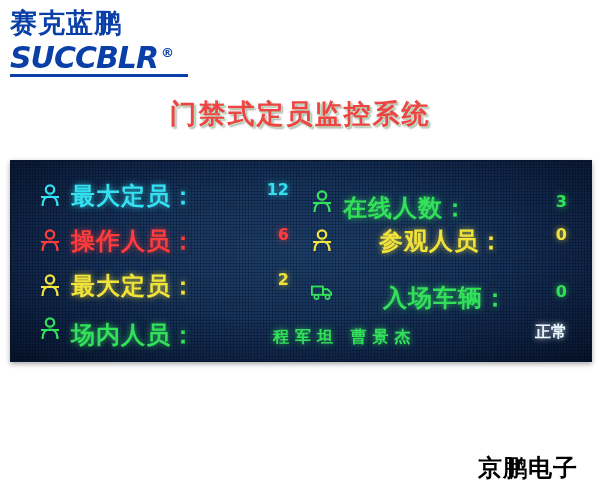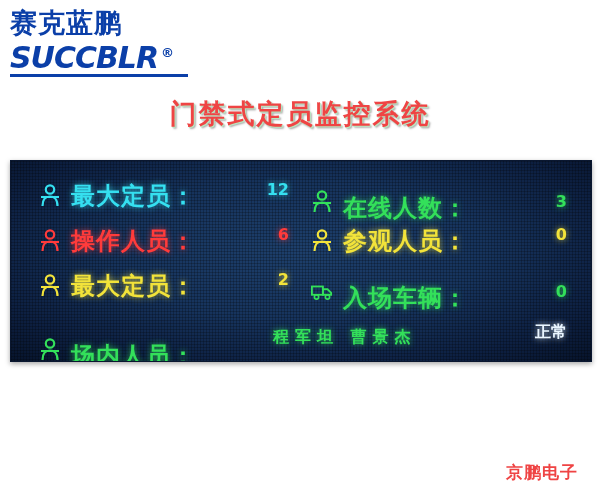--- a/index.html
+++ b/index.html
@@ -146,22 +146,22 @@
     right: 24px;
   }
 
   
   #footer-brand {
     position: absolute;
     right: 22px;
     bottom: 16px;
     font-family: "DejaVu Sans", sans-serif;
     font-weight: bold;
-    font-size: 17px;
-    color: #ef4444;
+    font-size: 24px;
+    color: #000000;
     letter-spacing: 1px;
   }
 </style>
 </head>
 <body>
 
 <div id="logo-block">
   <div id="logo-cn">赛克蓝鹏</div>
   <div id="logo-latin">
     <span>SUCCBLR</span><span class="reg">®</span>
@@ -220,21 +220,21 @@
                   <path d="M1 13 L19 13" stroke="#ff3b3b" stroke-width="2"></path>
                 </svg>
             </span>
             <span class="lbl c-red">操作人员：</span>
           </div>
           <div class="cell-value c-red val" style="top:9px;right:0;position:absolute;">6</div>
         </div>
       </div>
       <div class="col-right">
         <div class="rowline" style="height:45px;">
-          <div class="cell-label" style="position:absolute;left:0;top:9px;">
+          <div class="cell-label" style="position:absolute;left:0;top:9px;gap:36px;">
             <span class="icon">
               <svg width="20" height="24" viewBox="0 0 20 24">
                   <circle cx="10" cy="5.5" r="4.2" fill="none" stroke="#f2e33a" stroke-width="2.2"></circle>
                   <path d="M2.5 22 C2.5 15 6 12.5 10 12.5 C14 12.5 17.5 15 17.5 22" fill="none" stroke="#f2e33a" stroke-width="2.2"></path>
                   <path d="M1 13 L19 13" stroke="#f2e33a" stroke-width="2"></path>
                 </svg>
             </span>
             <span class="lbl c-yellow">参观人员：</span>
           </div>
           <div class="cell-value c-yellow val" style="top:9px;right:0;position:absolute;">0</div>
@@ -253,38 +253,38 @@
                   <path d="M1 13 L19 13" stroke="#f2e33a" stroke-width="2"></path>
                 </svg>
             </span>
             <span class="lbl c-yellow">最大定员：</span>
           </div>
           <div class="cell-value c-yellow val" style="top:9px;right:0;position:absolute;">2</div>
         </div>
       </div>
       <div class="col-right">
         <div class="rowline" style="height:45px;">
-          <div class="cell-label" style="position:absolute;left:0;top:9px;">
+          <div class="cell-label" style="position:absolute;left:0;top:9px;gap:40px;">
             <span class="icon">
               <svg width="24" height="20" viewBox="0 0 24 20">
                   <rect x="1" y="4" width="12" height="9" fill="none" stroke="#33e05a" stroke-width="2"></rect>
                   <path d="M13 7 L18 7 L22 11 L22 13 L13 13 Z" fill="none" stroke="#33e05a" stroke-width="2"></path>
                   <circle cx="6" cy="15.5" r="2.3" fill="none" stroke="#33e05a" stroke-width="1.8"></circle>
                   <circle cx="18" cy="15.5" r="2.3" fill="none" stroke="#33e05a" stroke-width="1.8"></circle>
                 </svg>
             </span>
             <span class="lbl c-green">入场车辆：</span>
           </div>
           <div class="cell-value c-green val" style="top:9px;right:0;position:absolute;">0</div>
         </div>
       </div>
     </div>
 
     <div id="row-last">
-      <div class="cell-label" style="position:absolute;left:28px;top:22px;text-align:right;">
+      <div class="cell-label" style="position:absolute;left:28px;top:1px;text-align:right;">
         <span class="icon">
           <svg width="20" height="24" viewBox="0 0 20 24">
               <circle cx="10" cy="5.5" r="4.2" fill="none" stroke="#33e05a" stroke-width="2.2"></circle>
               <path d="M2.5 22 C2.5 15 6 12.5 10 12.5 C14 12.5 17.5 15 17.5 22" fill="none" stroke="#33e05a" stroke-width="2.2"></path>
               <path d="M1 13 L19 13" stroke="#33e05a" stroke-width="2"></path>
             </svg>
         </span>
         <span class="lbl c-green">场内人员：</span>
       </div>
       <div id="last-names" class="val c-green" style="top:9px;padding-left:44px;">程军坦  曹景杰</div>

